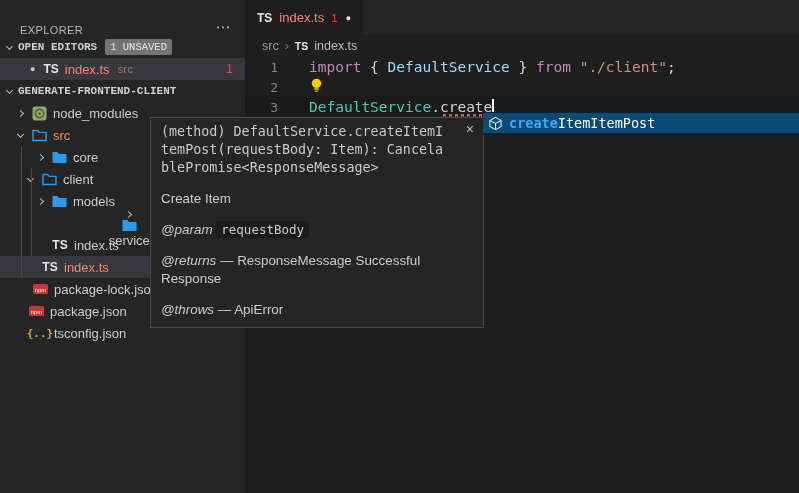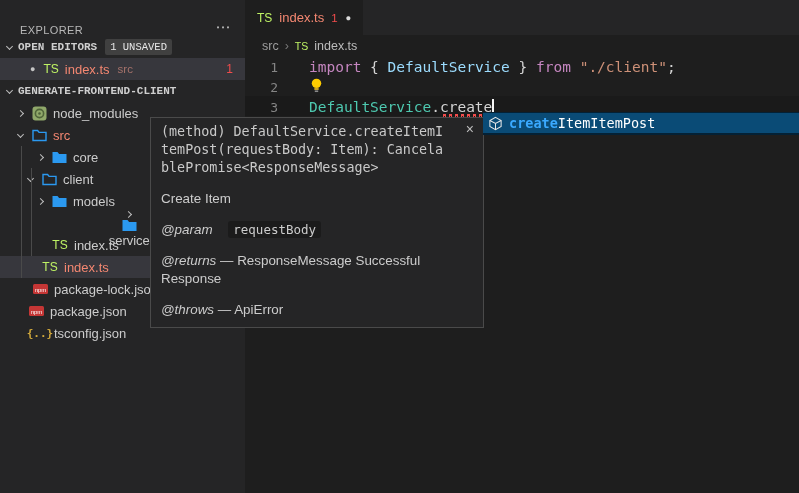--- a/index.html
+++ b/index.html
@@ -9,24 +9,24 @@
   
   .sidebar { position:absolute; left:0; top:0; width:245px; height:493px; background:#252526; }
   .sb-head { height:36px; display:flex; align-items:flex-end; padding:0 14px 0 20px; color:#b8b8b8; font-size:11px; letter-spacing:.4px; }
   .sb-head .dots { margin-left:auto; color:#cfcfcf; font-size:15px; }
   .sec-head { height:22px; display:flex; align-items:center; font-size:11px; font-weight:bold; color:#cfcfcf; padding-left:5px;font-family:Liberation Mono, monospace; }
   .chev { width:5px; height:5px; border-right:1.3px solid #bdbdbd; border-bottom:1.3px solid #bdbdbd; display:inline-block; flex:none; margin-right:8px; }
   .chev.down { transform:rotate(45deg); margin-top:-2px; }
   .chev.right { transform:rotate(-45deg); }
   .sec-head .chev { margin-left:2px; margin-right:6px; }
   .chev-spacer { width:14px; flex:none; display:inline-block; }
-  .badge { background:#404040; color:#e8e8e8; font-size:10.5px; font-weight:normal; padding:2px 5px; border-radius:2px; margin-left:8px; }
+  .badge { background:#737373; color:#e8e8e8; font-size:10.5px; font-weight:normal; padding:2px 5px; border-radius:2px; margin-left:8px; }
   .oe-item { height:22px; background:#37373d; display:flex; align-items:center; padding-left:30px; font-size:13px; }
   .mdot { color:#c5c5c5; font-size:9px; margin-right:8px; }
-  .ts-ico { color:#bef264; font-weight:normal; font-size:12px; margin-right:6px; flex:none; }
+  .ts-ico { color:#e5e5e5; font-weight:bold; font-size:12px; margin-right:6px; flex:none; }
   .err { color:#f48771; }
   .desc { color:#a5726b; font-size:11.5px; margin-left:8px; }
   .cnt { margin-left:auto; margin-right:12px; color:#f14c4c; font-size:12px; }
   .trow { height:22px; display:flex; align-items:center; font-size:13px; color:#cccccc; }
   .trow.sel { background:#37373d; }
   .fico { width:16px; height:16px; flex:none; margin-right:6px; display:flex; align-items:center; justify-content:center; }
   .fico .ts-ico { margin-right:0; }
   .guide { position:absolute; width:1px; background:#4a4a4a; z-index:2; }
 
   
@@ -66,21 +66,21 @@
 
   
   .hoverp { position:absolute; left:150px; top:117px; width:334px; height:211px; background:#252526;
     border:1px solid #4a4a4a; padding:5px 10px 8px; z-index:5; color:#cccccc; font-size:13.4px; overflow:hidden; }
   .hoverp .sig { font-family:"DejaVu Sans Mono", monospace; font-size:13.4px; line-height:18px;
     color:#c9c9c9; word-break:break-all; width:35.6ch; }
   .hoverp .close { position:absolute; top:3px; right:9px; font-size:14px; color:#bfbfbf; cursor:pointer; }
   .hoverp .block { margin-top:13px; line-height:18px; }
   .hoverp .tag { font-style:italic;text-align:center; }
   .hoverp .chip { font-family:"DejaVu Sans Mono", monospace; font-size:12.5px; background:#1b1b1b;
-    padding:1px 5px; border-radius:3px; margin-left:12px;text-align:right; }
+    padding:1px 5px; border-radius:3px; margin-left:0;text-align:right; }
   .hoverp .wrapnarrow { width:295px; }
 </style>
 </head>
 <body>
 
 <div class="sidebar">
   <div class="sb-head">
     <span>EXPLORER</span>
     <span class="dots">⋯</span>
   </div>

